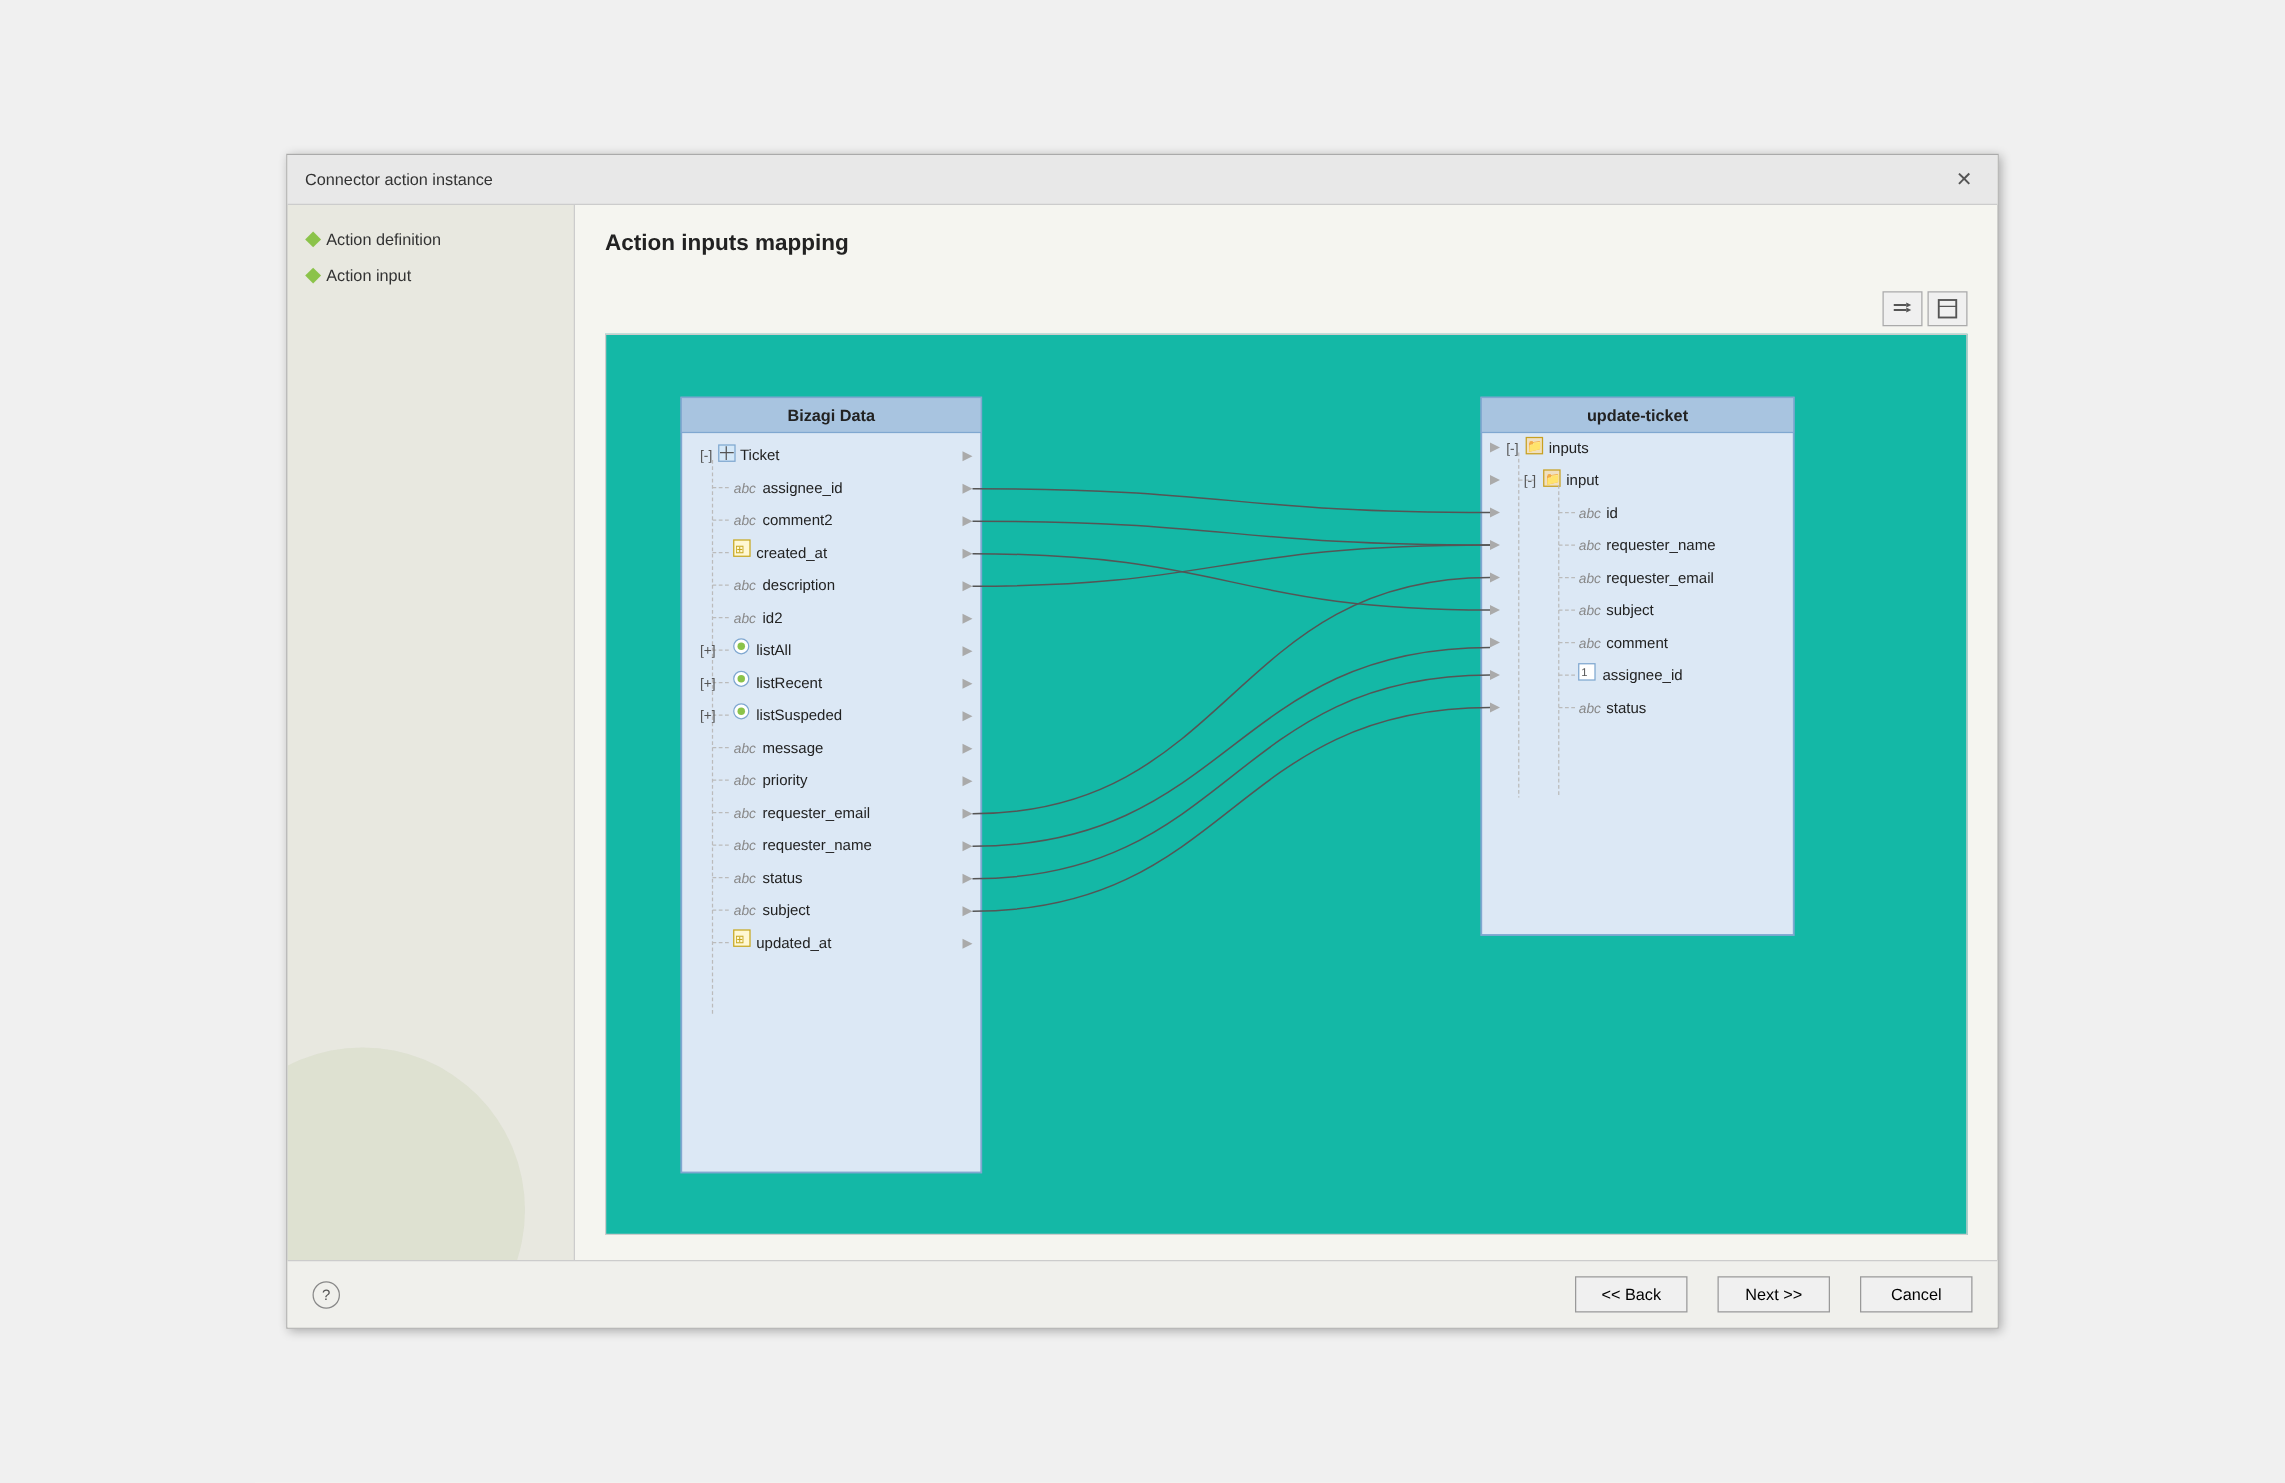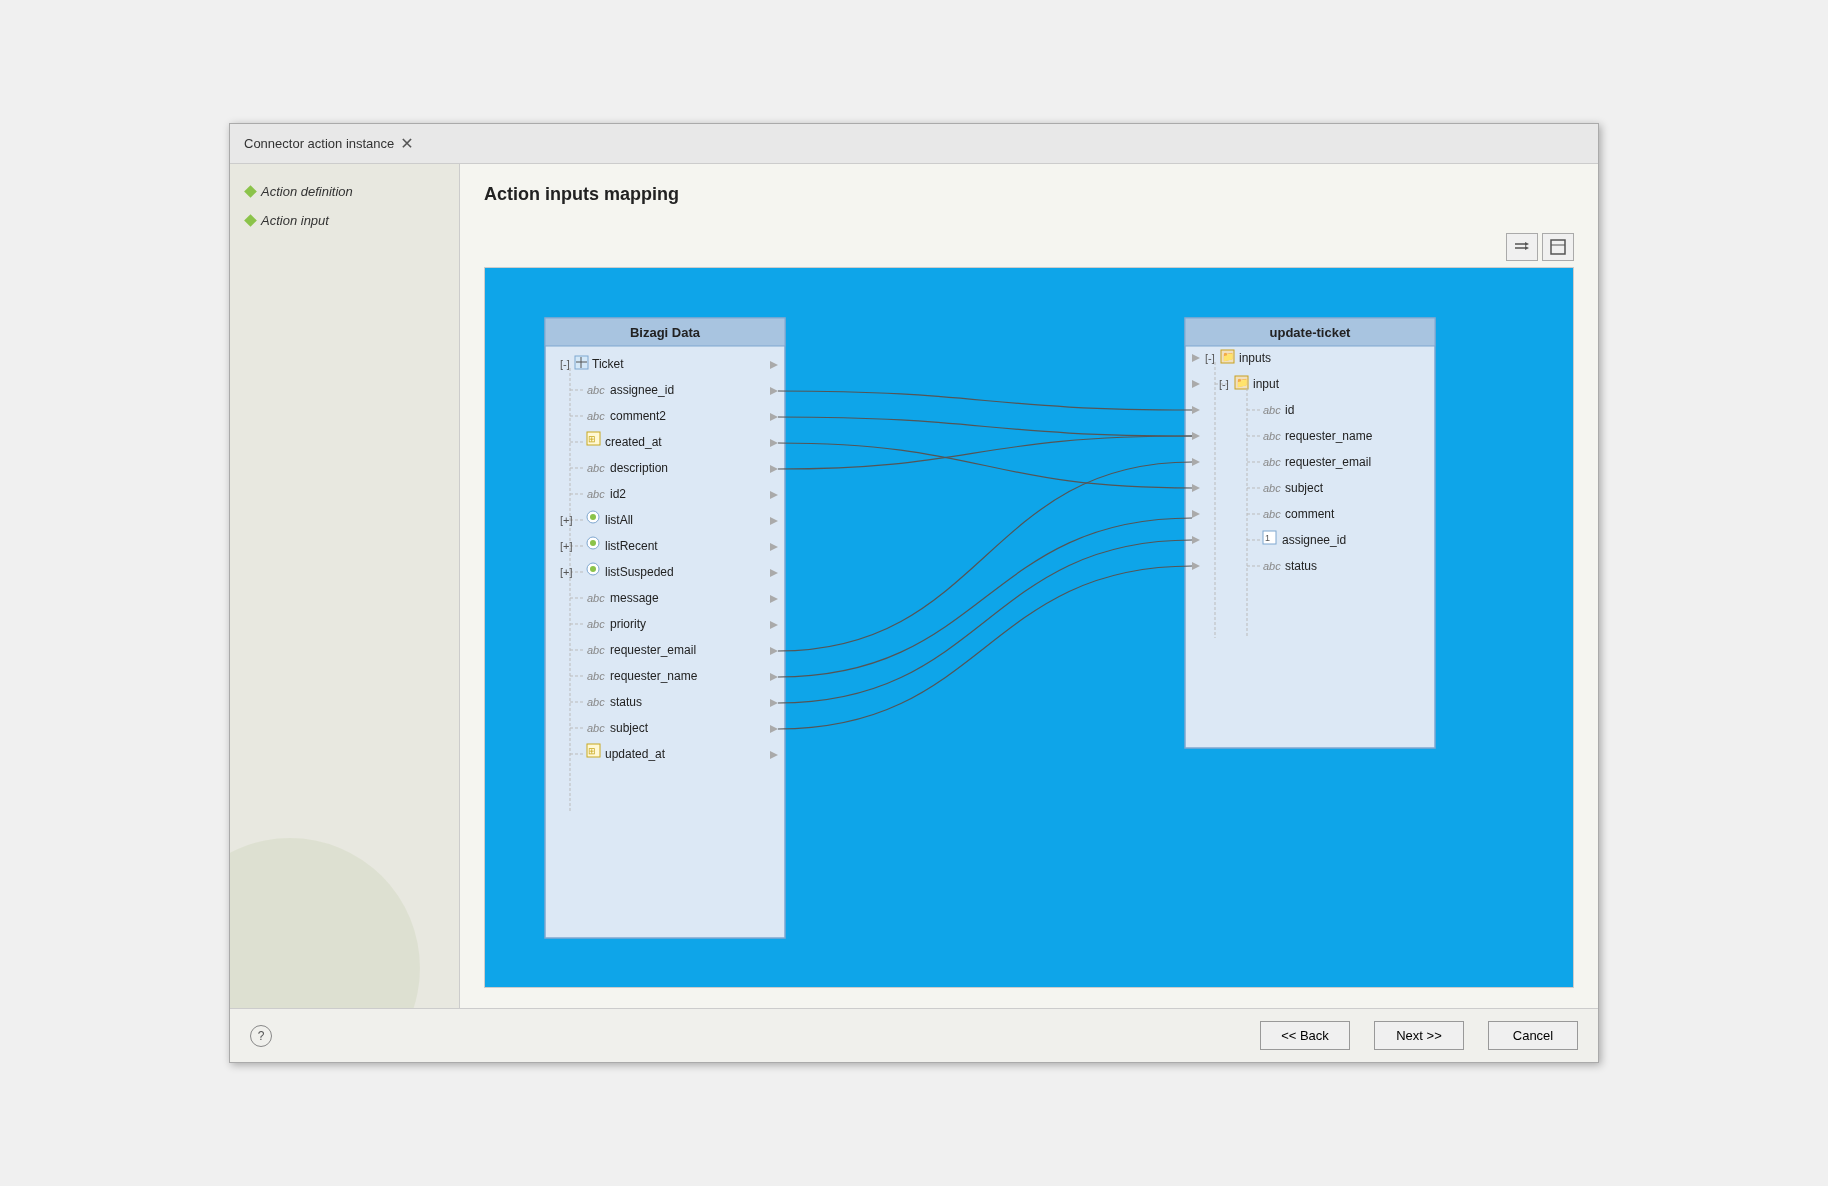--- a/index.html
+++ b/index.html
@@ -19,20 +19,21 @@
       border: 1px solid #aaa;
       display: flex;
       flex-direction: column;
       box-shadow: 2px 2px 8px rgba(0,0,0,0.3);
     }
     .title-bar {
       background: #e8e8e8;
       border-bottom: 1px solid #ccc;
       padding: 8px 14px;
       display: flex;
+      justify-content: space-between;
       align-items: center;
       height: 40px;
     }
     .title-bar-text {
       font-size: 13px;
       color: #333;
     }
     .close-btn {
       background: none;
       border: none;
@@ -95,21 +96,21 @@
       border: 1px solid #aaa;
       cursor: pointer;
       display: flex;
       align-items: center;
       justify-content: center;
       font-size: 14px;
     }
     .mapping-area {
       flex: 1;
       border: 1px solid #ccc;
-      background: #0ea5e9;
+      background: #14b8a6;
       position: relative;
       overflow: hidden;
     }
     .mapping-svg {
       width: 100%;
       height: 100%;
     }
     .dialog-footer {
       border-top: 1px solid #ccc;
       padding: 12px 20px;
@@ -154,21 +155,21 @@
 <div class="dialog">
 
   <div class="title-bar">
     <span class="title-bar-text">Connector action instance</span>
     <button class="close-btn">✕</button>
   </div>
 
   <div class="dialog-body">
 
     <div class="sidebar-wrapper">
-      <div style="padding: 20px 16px; font-style: italic;">
+      <div style="padding: 20px 16px;">
         <div class="sidebar-item">
           <div class="diamond"></div>
           <span>Action definition</span>
         </div>
         <div class="sidebar-item">
           <div class="diamond"></div>
           <span>Action input</span>
         </div>
       </div>
 

